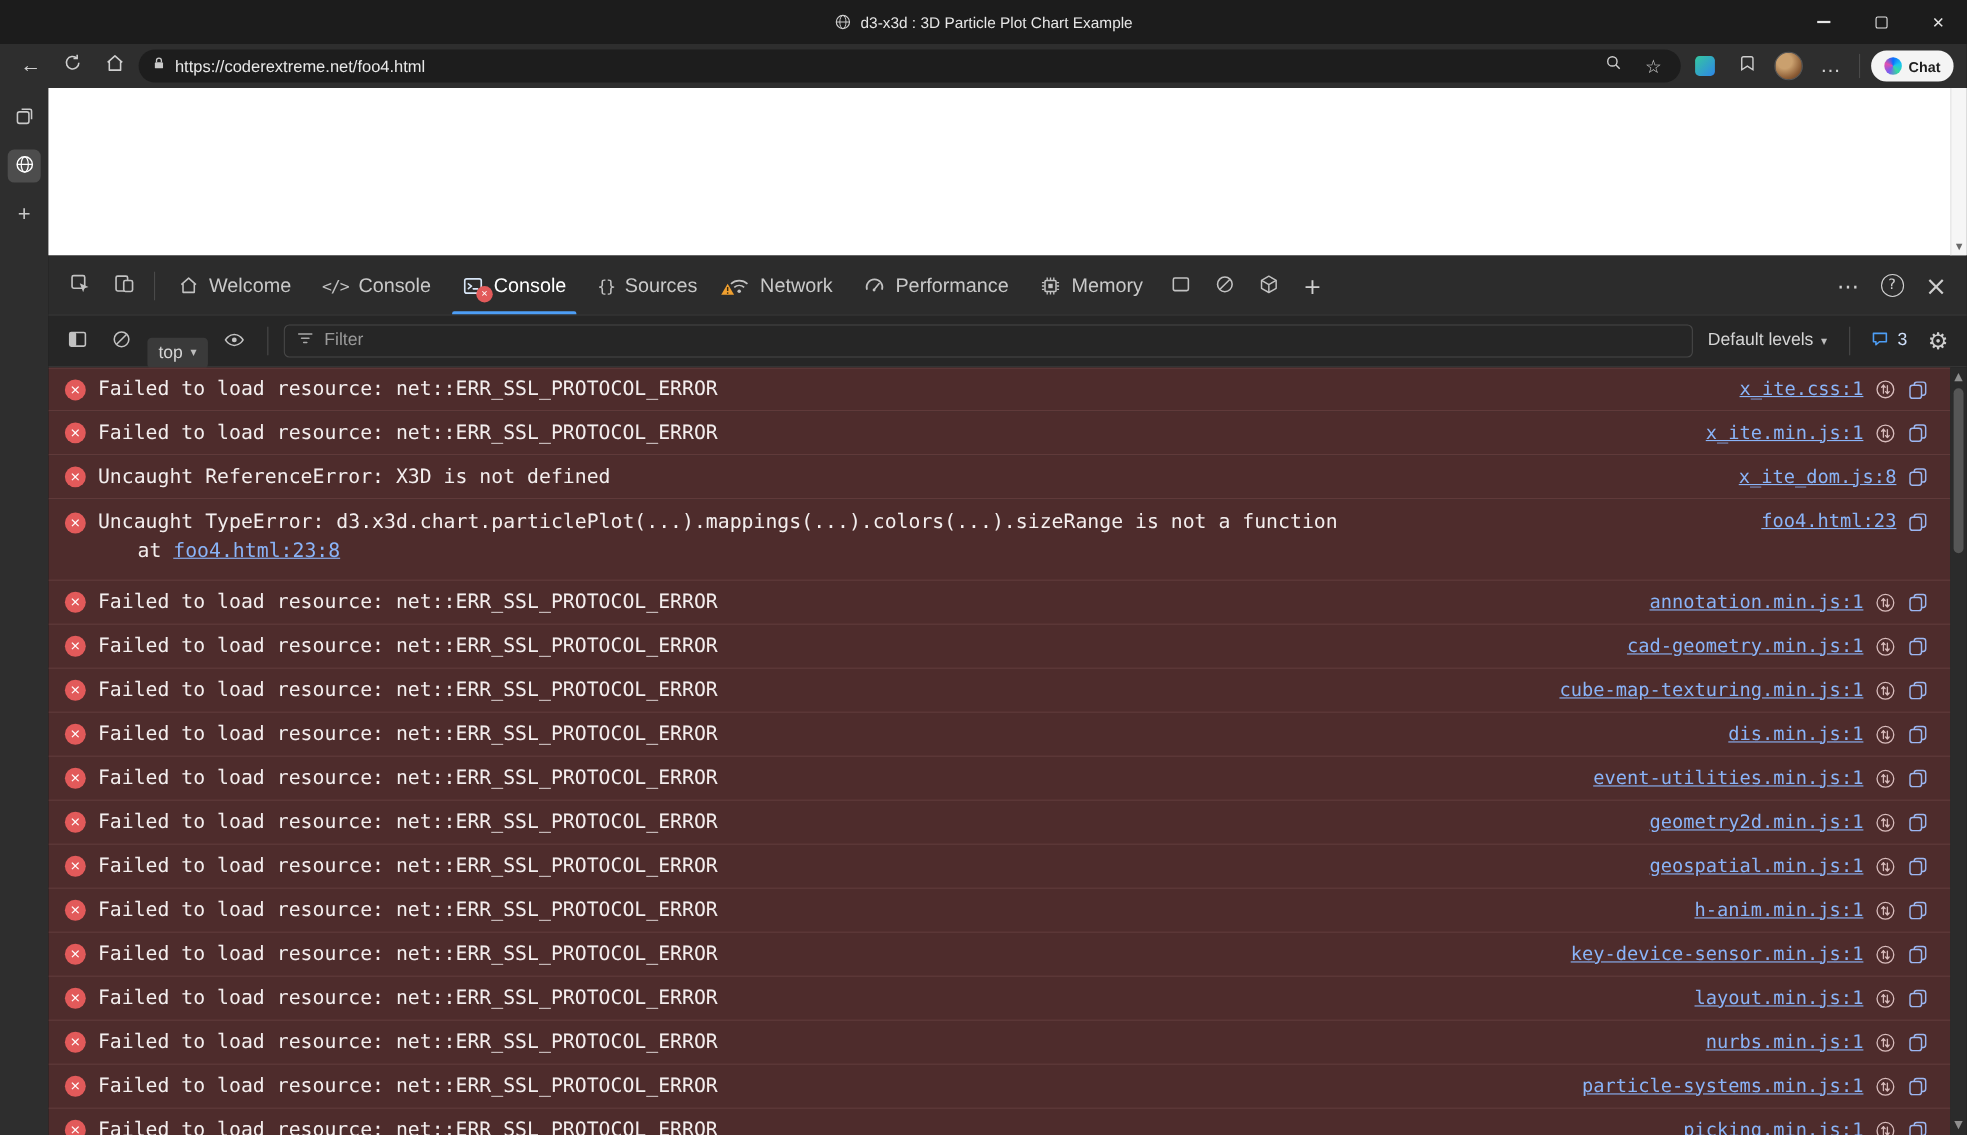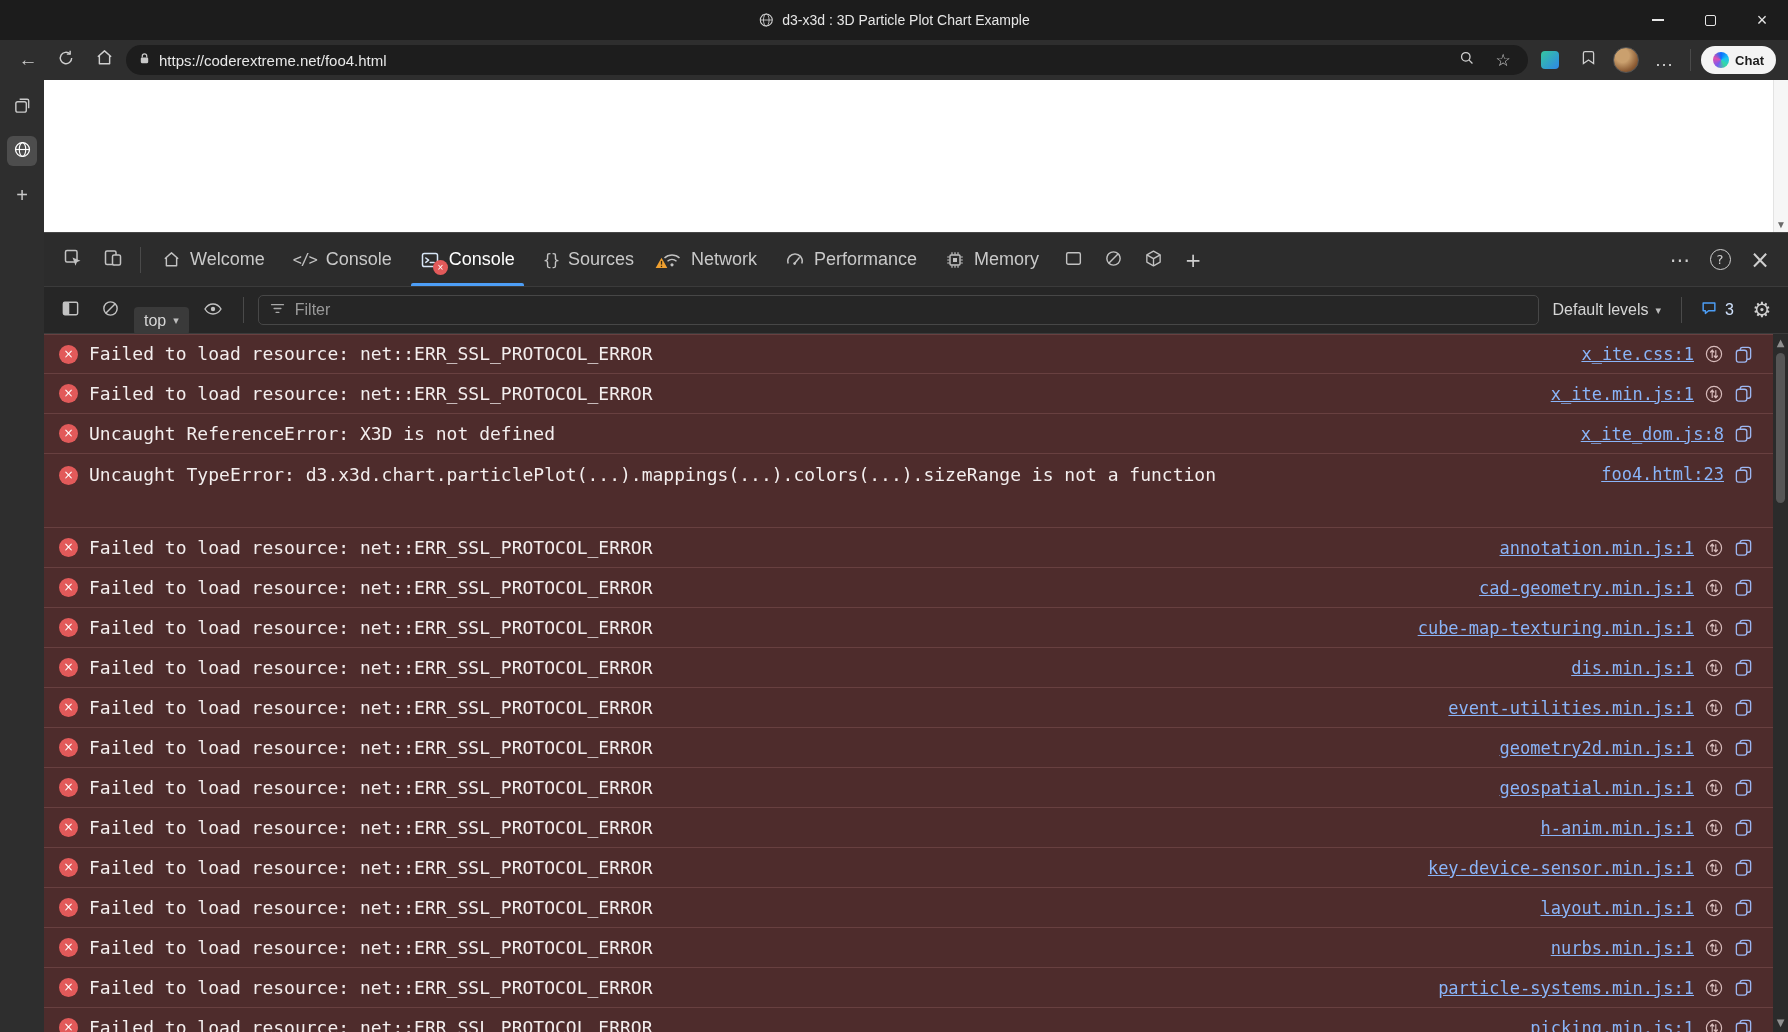--- a/index.html
+++ b/index.html
@@ -437,20 +437,23 @@
                   <rect x="2.5" y="5.5" width="11" height="12.5" rx="2.5" fill="#4e2c2c" stroke="currentColor" stroke-width="1.4"></rect>
                 </svg>
       </span>
     </div>
   </div>
 
   <div class="msg-row multi">
     <span class="err-icon">×</span>
     <div class="msg-text-wrap">
       <div class="msg-text">Uncaught TypeError: d3.x3d.chart.particlePlot(...).mappings(...).colors(...).sizeRange is not a function</div>
+      <div class="msg-line2">
+        <span class="line2-prefix">at </span><a class="line2-link">foo4.html:23:8</a>
+      </div>
     </div>
     <div class="msg-right">
       <a class="msg-source">foo4.html:23</a>
 
       <span class="action-icon action-explain">
         <svg viewBox="0 0 20 20" width="19">
                   <rect x="6.5" y="2.5" width="11" height="12.5" rx="2.5" fill="none" stroke="currentColor" stroke-width="1.4"></rect>
                   <rect x="2.5" y="5.5" width="11" height="12.5" rx="2.5" fill="#4e2c2c" stroke="currentColor" stroke-width="1.4"></rect>
                 </svg>
       </span>

